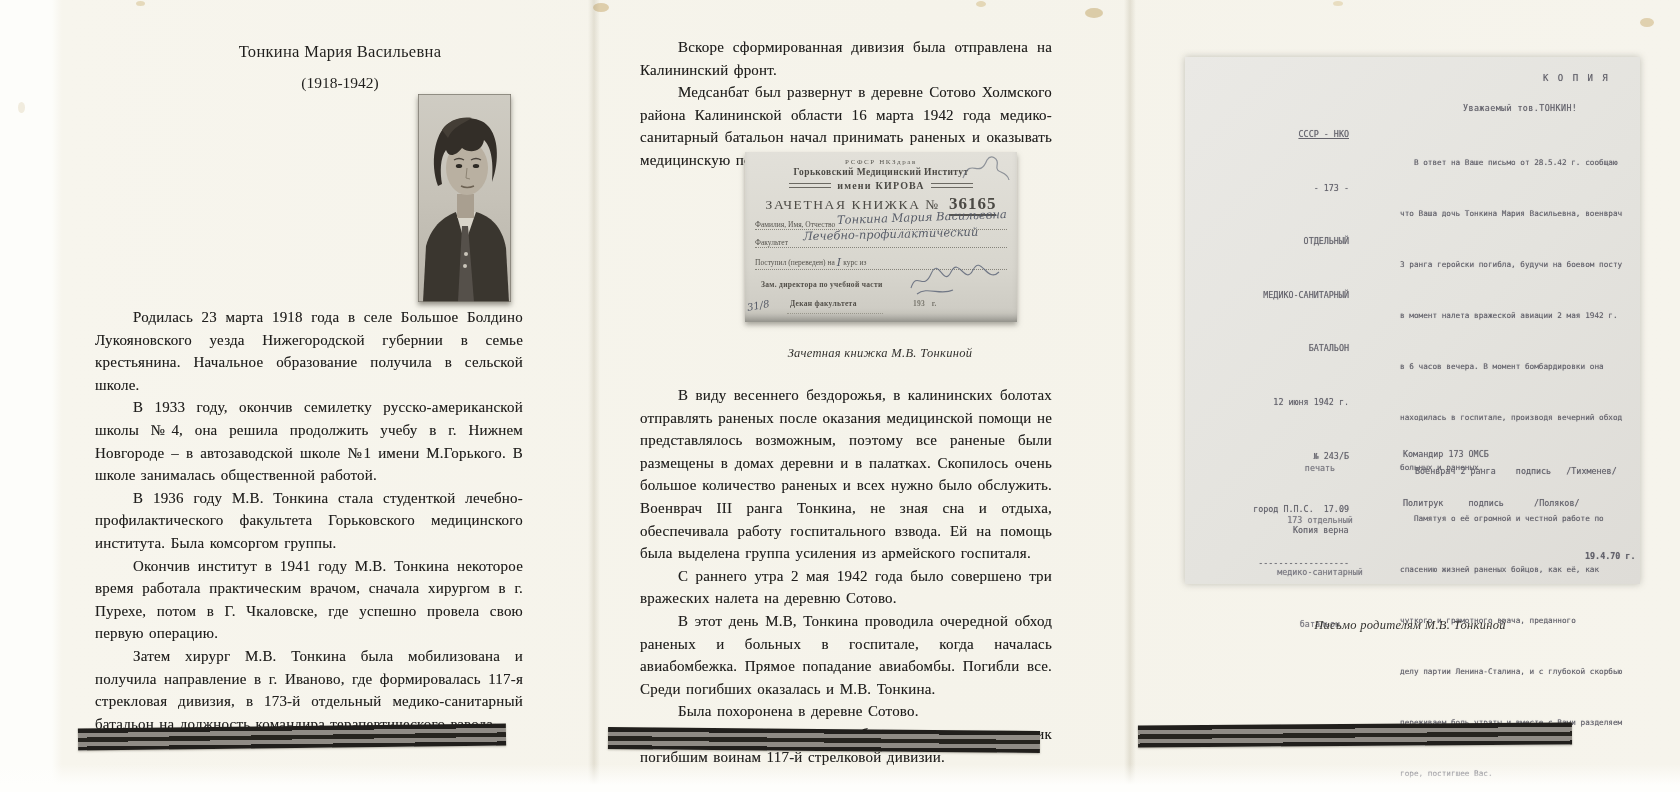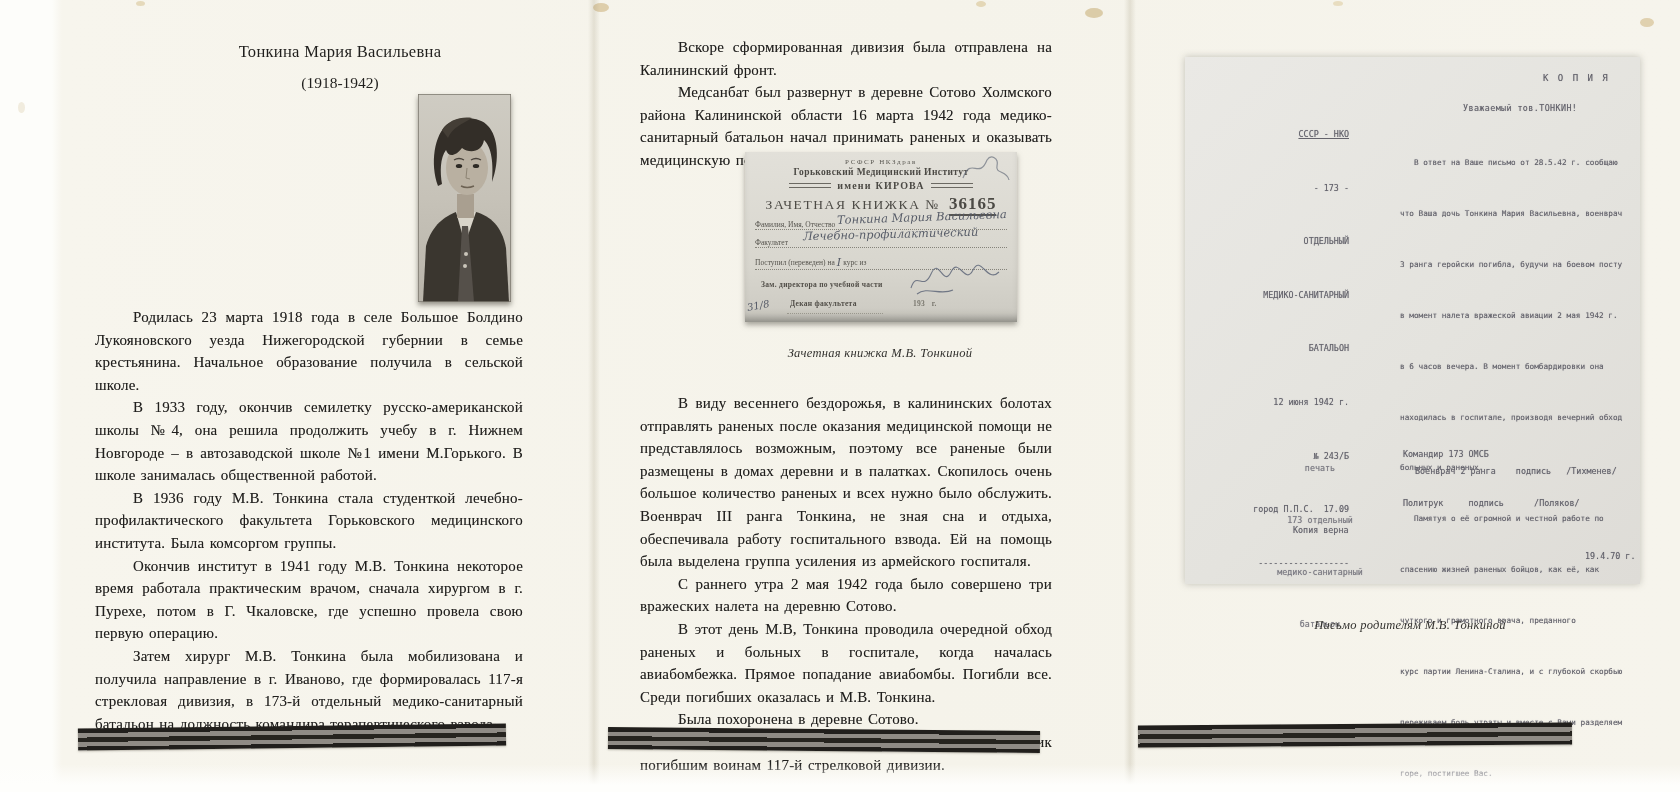--- a/index.html
+++ b/index.html
@@ -172,21 +172,21 @@
       <div class="z-tinyline" style="left:42px;top:160px;width:96px;"></div>
 
       <div class="z-hand" style="left:2px;top:148px;font-size:10px;transform:rotate(-10deg);">31/8</div>
       <svg class="sig-svg" style="left:212px;top:0px;" width="56" height="34" viewBox="0 0 56 34">
         <path d="M6 26 C14 4 22 28 30 8 C34 2 42 6 40 14 C38 22 50 18 52 28" stroke="#6a707e" stroke-width="1.2" fill="none" opacity=".7"></path>
       </svg>
     </div>
 
     <div class="caption" style="left:80px;top:346px;width:400px;">Зачетная книжка М.В. Тонкиной</div>
 
-    <div class="bodytext" style="left:40px;top:392px;width:412px;">
+    <div class="bodytext" style="left:40px;top:384px;width:412px;">
       <p>В виду весеннего бездорожья, в калининских болотах отправлять раненых после оказания медицинской помощи не представлялось возможным, поэтому все раненые были размещены в домах деревни и в палатках. Скопилось очень большое количество раненых и всех нужно было обслужить. Военврач III ранга Тонкина, не зная сна и отдыха, обеспечивала работу госпитального взвода. Ей на помощь была выделена группа усиления из армейского госпиталя.</p>
       <p>С раннего утра 2 мая 1942 года было совершено три вражеских налета на деревню Сотово.</p>
       <p>В этот день М.В, Тонкина проводила очередной обход раненых и больных в госпитале, когда началась авиабомбежка. Прямое попадание авиабомбы. Погибли все. Среди погибших оказалась и М.В. Тонкина.</p>
       <p>Была похоронена в деревне Сотово.</p>
       <p>Летом 1983 года там был воздвигнут памятник погибшим воинам 117-й стрелковой дивизии.</p>
     </div>
 
     <div class="ribbon" style="left:8px;top:729px;width:432px;transform:rotate(0.5deg);"></div>
   </section>
 
@@ -212,21 +212,21 @@
         <div>   В ответ на Ваше письмо от 28.5.42 г. сообщаю</div>
         <div>что Ваша дочь Тонкина Мария Васильевна, военврач</div>
         <div>3 ранга геройски погибла, будучи на боевом посту</div>
         <div>в момент налета вражеской авиации 2 мая 1942 г.</div>
         <div>в 6 часов вечера. В момент бомбардировки она</div>
         <div>находилась в госпитале, производя вечерний обход</div>
         <div>больных и раненых.</div>
         <div>   Памятуя о её огромной и честной работе по</div>
         <div>спасению жизней раненых бойцов, как её, как</div>
         <div>чуткого и грамотного врача, преданного</div>
-        <div>курс партии Ленина-Сталина, и с глубокой скорбью</div>
+        <div>делу партии Ленина-Сталина, и с глубокой скорбью</div>
         <div>переживаем боль утраты и вместе с Вами разделяем</div>
         <div>горе, постигшее Вас.</div>
         
         
         
         
         
         
         
         
@@ -240,21 +240,21 @@
         <div>173 отдельный</div>
         <div>медико-санитарный</div>
         <div>батальон</div>
       </div>
 
       <div class="t t-sign" style="left:218px;top:392px;">Командир 173 ОМСБ</div>
       <div class="t t-sign" style="left:218px;top:409px;padding-left:12px;">Военврач 2 ранга    подпись   /Тихменев/</div>
       <div class="t t-sign" style="left:218px;top:441px;">Политрук     подпись      /Поляков/</div>
 
       <div class="t t-note" style="left:108px;top:468px;">Копия верна</div>
-      <div class="t t-date" style="left:400px;top:494px;">19.4.70 г.</div>
+      <div class="t t-date" style="left:400px;top:494px;font-weight:bold;">19.4.70 г.</div>
     </div>
 
     <div class="caption" style="left:75px;top:618px;width:400px;">Письмо родителям М.В. Тонкиной</div>
 
     <div class="ribbon" style="left:3px;top:724px;width:434px;transform:rotate(-0.4deg);"></div>
   </section>
 
   <div class="bottom-strip"></div>
 </div>
 

